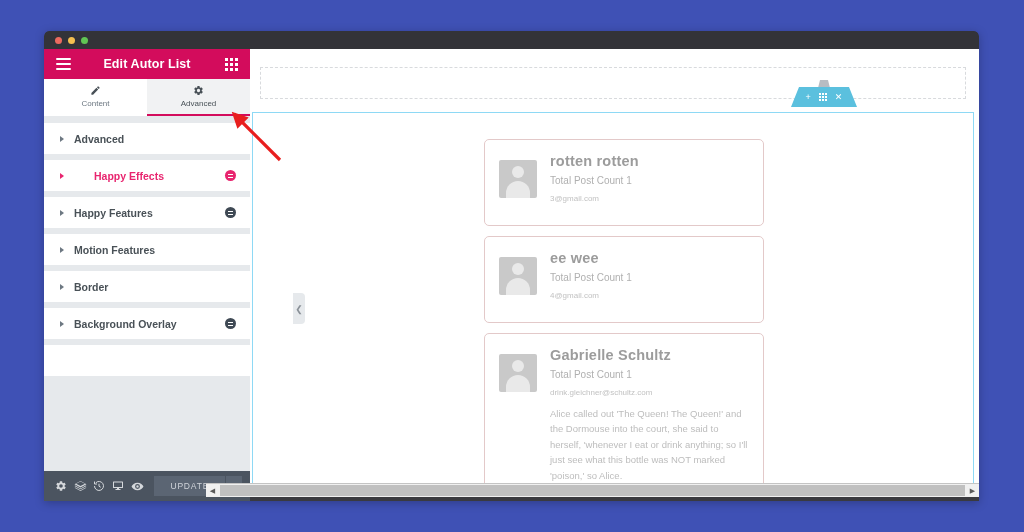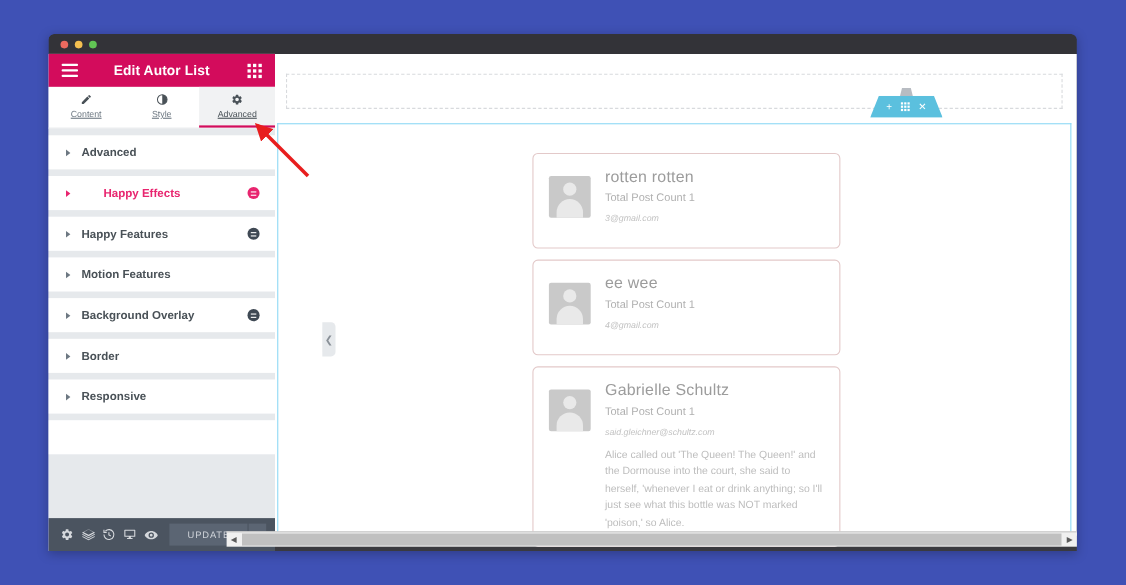--- a/index.html
+++ b/index.html
@@ -57,21 +57,21 @@
   #panel-tabs {
     display: flex; height: 38px; flex: none;
     background: #fff; border-bottom: 1px solid #e6e9ec;
   }
   .tab {
     flex: 1; display: flex; flex-direction: column;
     align-items: center; justify-content: center; gap: 3px;
     cursor: pointer; position: relative;
     border-bottom: 2px solid transparent;
   }
-  .tab-label { font-size: 8px; color: #6d7882; text-decoration: underline; }
+  .tab-label { font-size: 8px; color: #6d7882; }
   .tab.active { background: #f1f2f3; border-bottom-color: #d30c5c; }
   .tab.active .tab-label { color: #495157; }
   .tab-icon { color: #495157; line-height: 0; }
 
   
   #panel-sections {
     flex: 1; overflow: hidden;
     background: #e6e9ec;
     display: flex; flex-direction: column; gap: 6px;
     padding-top: 6px;
@@ -206,27 +206,27 @@
     background: #e9e9e9; border-radius: 50%;
   }
   .avatar::after {
     content: ""; position: absolute;
     left: 7px; top: 21px; width: 24px; height: 20px;
     background: #e9e9e9; border-radius: 12px 12px 0 0;
   }
   .card-body { flex: 1; min-width: 0; }
   .author-name {
     font-size: 14.5px; color: #9c9c9c;
-    font-weight: normal; margin-bottom: 6px; letter-spacing: .2px;
+    font-weight: bold; margin-bottom: 6px; letter-spacing: .2px;
   }
   .author-count {
     font-size: 10px; color: #b0b0b0; margin-bottom: 8px;
   }
   .author-email {
-    font-size: 8px; color: #c2c2c2; font-style: italic; margin-bottom: 9px;
+    font-size: 8px; color: #c2c2c2; margin-bottom: 9px;
   }
   .author-desc {
     font-size: 9.5px; color: #bdbdbd; line-height: 1.62;
   }
 
   
   #h-scrollbar {
     position: absolute; left: 206px; top: 483px;
     width: 773px; height: 14px;
     background: #f0f0f0;
@@ -287,29 +287,20 @@
 
     <div id="panel-tabs">
       <div class="tab">
         <span class="tab-icon">
           <svg width="11" height="11" viewBox="0 0 24 24" fill="currentColor">
             <path d="M3 17.25V21h3.75L17.81 9.94l-3.75-3.75L3 17.25zM20.71 7.04a1 1 0 0 0 0-1.41l-2.34-2.34a1 1 0 0 0-1.41 0l-1.83 1.83 3.75 3.75 1.83-1.83z"></path>
           </svg>
         </span>
         <span class="tab-label">Content</span>
       </div>
-      <div class="tab">
-        <span class="tab-icon">
-          <svg width="11" height="11" viewBox="0 0 24 24">
-            <circle cx="12" cy="12" r="9.5" fill="none" stroke="currentColor" stroke-width="2"></circle>
-            <path d="M12 2.5a9.5 9.5 0 0 1 0 19z" fill="currentColor"></path>
-          </svg>
-        </span>
-        <span class="tab-label">Style</span>
-      </div>
       <div class="tab active">
         <span class="tab-icon">
           <svg width="11" height="11" viewBox="0 0 24 24" fill="currentColor">
             <path d="M19.14 12.94a7.6 7.6 0 0 0 0-1.88l2.03-1.58a.5.5 0 0 0 .12-.63l-1.92-3.32a.5.5 0 0 0-.6-.22l-2.39.96a7.2 7.2 0 0 0-1.62-.94l-.36-2.54a.5.5 0 0 0-.5-.42h-3.84a.5.5 0 0 0-.5.42l-.36 2.54c-.58.24-1.12.55-1.62.94l-2.39-.96a.5.5 0 0 0-.6.22L2.71 8.85a.5.5 0 0 0 .12.63l2.03 1.58a7.6 7.6 0 0 0 0 1.88l-2.03 1.58a.5.5 0 0 0-.12.63l1.92 3.32c.12.22.38.3.6.22l2.39-.96c.5.39 1.04.7 1.62.94l.36 2.54c.04.24.25.42.5.42h3.84c.25 0 .46-.18.5-.42l.36-2.54c.58-.24 1.12-.55 1.62-.94l2.39.96c.22.08.48 0 .6-.22l1.92-3.32a.5.5 0 0 0-.12-.63l-2.03-1.58zM12 15.6A3.6 3.6 0 1 1 12 8.4a3.6 3.6 0 0 1 0 7.2z"></path>
           </svg>
         </span>
         <span class="tab-label">Advanced</span>
       </div>
     </div>
 
@@ -327,30 +318,26 @@
         <span class="sec-arrow"></span>
         <span class="sec-label">Happy Features</span>
         <span class="sec-badge" style="background:#3f4954"></span>
       </div>
       <div class="section-row">
         <span class="sec-arrow"></span>
         <span class="sec-label">Motion Features</span>
       </div>
       <div class="section-row">
         <span class="sec-arrow"></span>
+        <span class="sec-label">Border</span>
+      </div>
+      <div class="section-row">
+        <span class="sec-arrow"></span>
         <span class="sec-label">Background Overlay</span>
         <span class="sec-badge" style="background:#3f4954"></span>
-      </div>
-      <div class="section-row">
-        <span class="sec-arrow"></span>
-        <span class="sec-label">Border</span>
-      </div>
-      <div class="section-row">
-        <span class="sec-arrow"></span>
-        <span class="sec-label">Responsive</span>
       </div>
       <div class="section-row"></div>
     </div>
 
     <div id="panel-footer">
       <div class="foot-btn">
         <svg width="12" height="12" viewBox="0 0 24 24" fill="currentColor">
           <path d="M19.14 12.94a7.6 7.6 0 0 0 0-1.88l2.03-1.58a.5.5 0 0 0 .12-.63l-1.92-3.32a.5.5 0 0 0-.6-.22l-2.39.96a7.2 7.2 0 0 0-1.62-.94l-.36-2.54a.5.5 0 0 0-.5-.42h-3.84a.5.5 0 0 0-.5.42l-.36 2.54c-.58.24-1.12.55-1.62.94l-2.39-.96a.5.5 0 0 0-.6.22L2.71 8.85a.5.5 0 0 0 .12.63l2.03 1.58a7.6 7.6 0 0 0 0 1.88l-2.03 1.58a.5.5 0 0 0-.12.63l1.92 3.32c.12.22.38.3.6.22l2.39-.96c.5.39 1.04.7 1.62.94l.36 2.54c.04.24.25.42.5.42h3.84c.25 0 .46-.18.5-.42l.36-2.54c.58-.24 1.12-.55 1.62-.94l2.39.96c.22.08.48 0 .6-.22l1.92-3.32a.5.5 0 0 0-.12-.63l-2.03-1.58zM12 15.6A3.6 3.6 0 1 1 12 8.4a3.6 3.6 0 0 1 0 7.2z"></path>
         </svg>
       </div>
@@ -426,21 +413,21 @@
               <div class="author-count">Total Post Count 1</div>
               <div class="author-email">4@gmail.com</div>
             </div>
           </div>
 
           <div class="author-card">
             <div class="avatar"></div>
             <div class="card-body">
               <div class="author-name">Gabrielle Schultz</div>
               <div class="author-count">Total Post Count 1</div>
-              <div class="author-email">said.gleichner@schultz.com</div>
+              <div class="author-email">drink.gleichner@schultz.com</div>
               <div class="author-desc">Alice called out 'The Queen! The Queen!' and the Dormouse into the court, she said to herself, 'whenever I eat or drink anything; so I'll just see what this bottle was NOT marked 'poison,' so Alice.</div>
             </div>
           </div>
 
         </div>
       </div>
     </div>
   </div>
 
   <div id="panel-collapse-handle">

